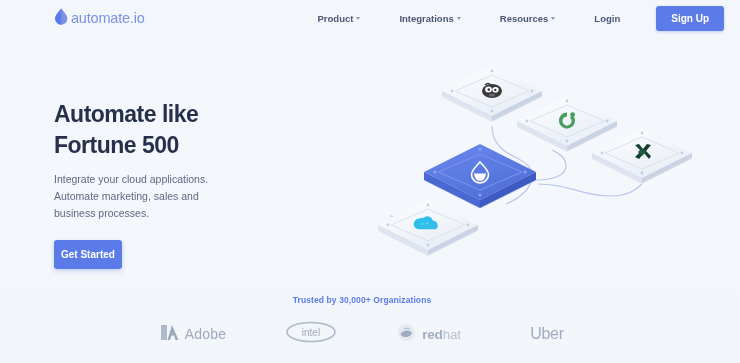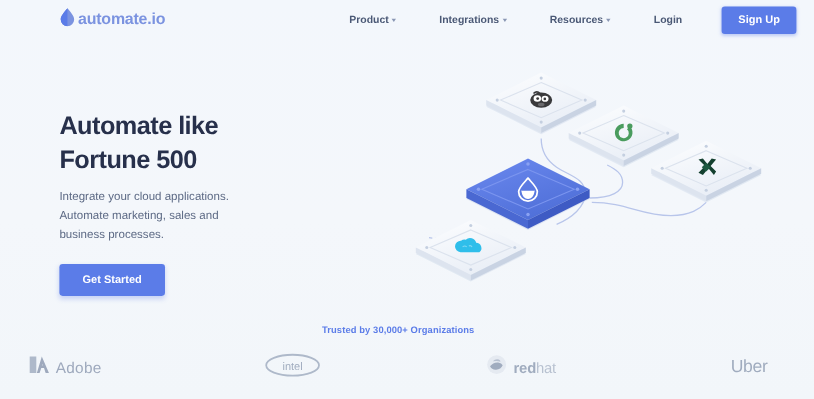--- a/index.html
+++ b/index.html
@@ -40,21 +40,21 @@
     display: flex;
     align-items: center;
     gap: 2px;
     cursor: pointer;
   }
   .brand-drop { display: block; }
   .brand-text {
     font-size: 14.5px;
     letter-spacing: -0.2px;
     color: #7b93e0;
-    font-weight: 700;
+    font-weight: 400;
   }
 
   .nav-links {
     margin-left: auto;
     display: flex;
     align-items: center;
     gap: 17px;
   }
 
   .nav-item {
@@ -117,21 +117,21 @@
 
   .get-started-btn {
     margin-top: 18px;
     display: inline-block;
     background: #5b7ce8;
     color: #fff;
     font-size: 10px;
     font-weight: 700;
     border: none;
     border-radius: 3px;
-    padding: 9px 21px;
+    padding: 9px 7px;
     cursor: pointer;
     font-family: inherit;
     box-shadow: 0 2px 5px rgba(91,124,232,0.3);
   }
 
   
   .hero-graphic {
     position: absolute;
     left: 360px;
     top: 48px;
@@ -152,21 +152,21 @@
     letter-spacing: 0.1px;
   }
 
   .logo-row {
     position: absolute;
     top: 314px;
     left: 0; right: 0;
     height: 40px;
     display: flex;
     align-items: center;
-    justify-content: space-between;
+    justify-content: center;
     gap: 0;
   }
   .logo-slot {
     display: flex;
     align-items: center;
     justify-content: center;
     gap: 6px;
     width: 118px;
     opacity: 0.92;
   }

